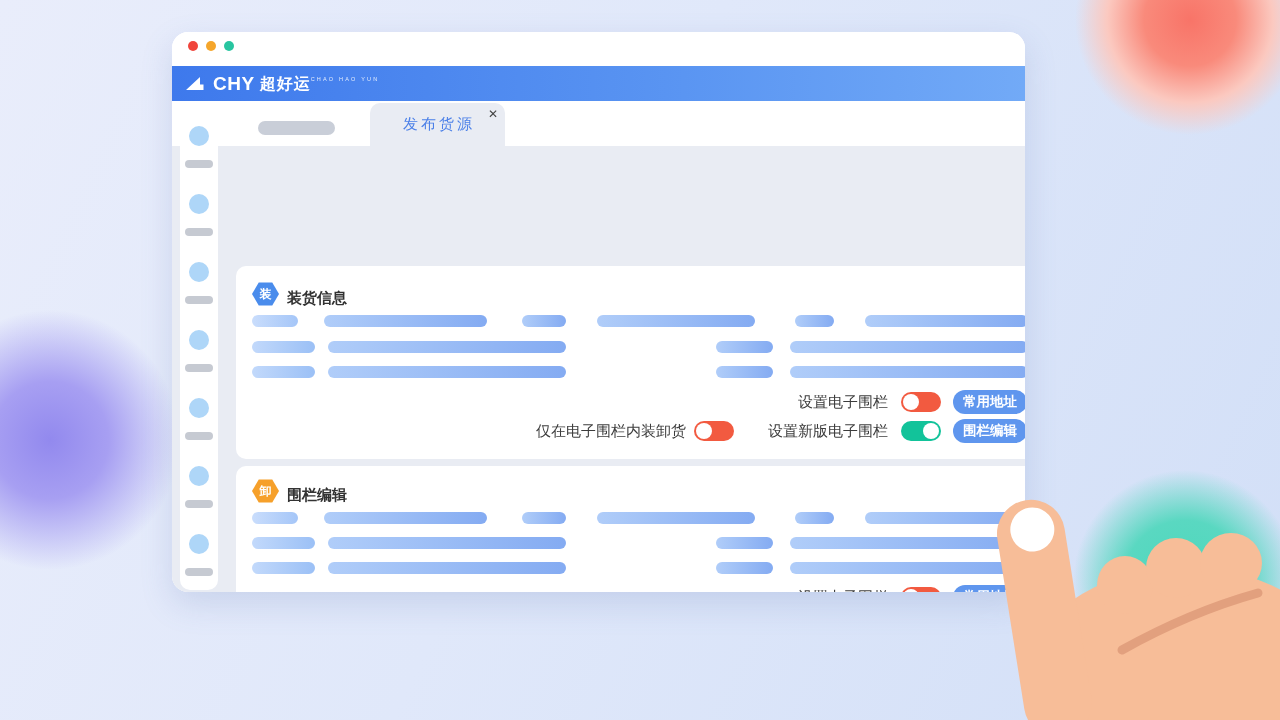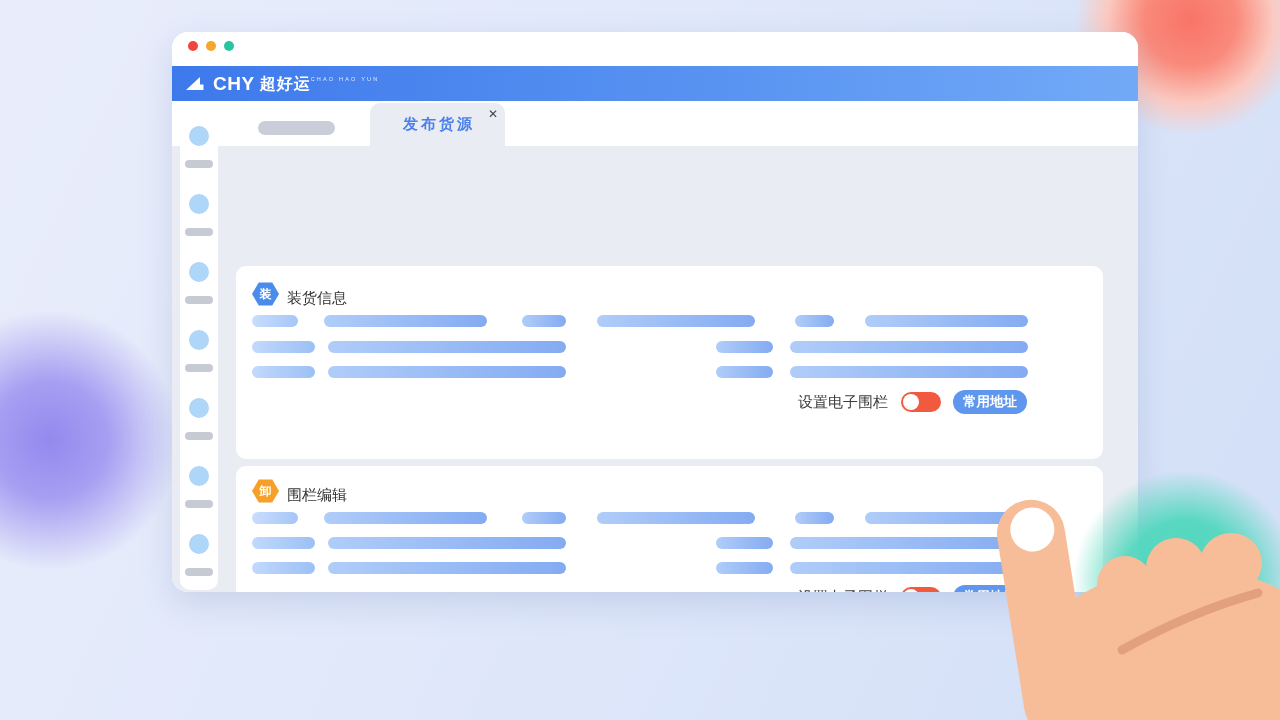--- a/index.html
+++ b/index.html
@@ -6,56 +6,56 @@
   body{font-family:"Liberation Sans","DejaVu Sans",sans-serif;}
   .stage{position:relative;width:1280px;height:720px;overflow:hidden;
     background:linear-gradient(115deg,#e9edfb 0%,#e0e8fa 45%,#d2dff7 100%);}
   .blob{position:absolute;border-radius:50%;pointer-events:none;}
   .blob-red{left:1075px;top:-95px;width:230px;height:230px;
     background:radial-gradient(closest-side,#f87468 0%,#f98a7b 40%,#fbc9c0 72%,rgba(251,221,216,0) 100%);}
   .blob-purple{left:-80px;top:310px;width:260px;height:260px;
     background:radial-gradient(closest-side,#9289ee 0%,#a79ff2 45%,rgba(222,223,250,0) 100%);}
 
   
-  .win{position:absolute;left:172px;top:32px;width:966px;height:560px;background:#fff;
+  .win{position:absolute;left:172px;top:32px;width:853px;height:560px;background:#fff;
     border-radius:16px;box-shadow:0 12px 32px rgba(96,118,180,.20);overflow:hidden;}
   .topbar{position:relative;height:34px;background:#fff;}
   .dots{position:absolute;left:16px;top:9px;display:flex;gap:8px;}
   .dot{width:10px;height:10px;border-radius:50%;}
   .appbar{position:relative;height:35px;background:linear-gradient(90deg,#3e79ec 0%,#5a95f2 60%,#72aaf7 100%);
     display:flex;align-items:center;padding-left:14px;box-sizing:border-box;color:#fff;}
   .logo{display:flex;align-items:center;gap:5px;}
   .logo-abbr{font-size:19px;font-weight:bold;letter-spacing:.5px;}
   .logo-stack{display:flex;line-height:1;}
   .logo-cn{font-size:16px;font-weight:bold;letter-spacing:1px;}
   .logo-py{font-size:5.5px;letter-spacing:2.2px;opacity:.85;margin-top:1px;}
   .tabbar{position:relative;height:45px;background:#fff;}
   .tab-ph{position:absolute;left:86px;top:20px;width:77px;height:14px;border-radius:7px;background:#c9ced8;}
   .tab{position:absolute;left:198px;top:2px;width:135px;height:43px;background:#e9ecf3;
     border-radius:10px 10px 0 0;display:flex;align-items:center;justify-content:center;}
-  .tab-label{color:#4c80e8;font-size:15px;font-weight:bold;letter-spacing:3px;margin-left:3px;}
+  .tab-label{color:#4c80e8;font-size:15px;font-weight:normal;letter-spacing:3px;margin-left:3px;}
   .tab-close{position:absolute;top:5px;right:7px;font-size:12px;color:#444;line-height:12px;cursor:default;}
   .content{position:absolute;left:0;right:0;top:114px;bottom:0;background:#e9ecf3;}
   .sidebar{position:absolute;left:8px;top:80px;width:38px;height:478px;background:#fff;border-radius:10px;
     z-index:2;display:flex;flex-direction:column;align-items:center;padding-top:14px;box-sizing:border-box;}
   .sb-item{display:flex;flex-direction:column;align-items:center;margin-bottom:26px;}
   .sb-circle{width:20px;height:20px;border-radius:50%;background:#aed6f8;}
   .sb-bar{width:28px;height:8px;border-radius:4px;background:#c6cad2;margin-top:14px;}
 
   
   .card{position:absolute;left:64px;width:867px;background:#fff;border-radius:10px;}
   .card1{top:120px;height:193px;}
   .card2{top:320px;height:233px;}
   .sec-head{position:absolute;left:16px;display:flex;align-items:center;gap:8px;}
   .badge{width:27px;height:24px;display:flex;align-items:center;justify-content:center;
     color:#fff;font-size:12px;font-weight:bold;
     clip-path:polygon(25% 2%,75% 2%,100% 50%,75% 98%,25% 98%,0% 50%);}
   .badge-load{background:#4a8cec;}
   .badge-unload{background:#f6a02a;}
-  .sec-title{font-size:15px;font-weight:normal;color:#333;margin-top:9px;}
+  .sec-title{font-size:15px;font-weight:bold;color:#333;margin-top:9px;}
   .skelrow{position:absolute;left:16px;right:16px;height:12px;}
   .skelrow i{position:absolute;top:0;height:12px;border-radius:6px;
     background:linear-gradient(90deg,#b0cdf9,#84abf2);}
   .trow{position:absolute;right:76px;height:24px;display:flex;align-items:center;}
   .tlabel{font-size:15px;color:#3c3c3c;white-space:nowrap;}
   .toggle{width:40px;height:20px;border-radius:10px;position:relative;display:inline-block;flex:0 0 auto;}
   .toggle .knob{position:absolute;top:2px;width:16px;height:16px;border-radius:50%;background:#fff;}
   .tg-red{background:#f25a40;}
   .tg-red .knob{left:2px;}
   .tg-green{background:#12c39a;}
@@ -130,20 +130,31 @@
           <i style="left:76px;width:238px"></i>
           <i style="left:464px;width:57px"></i>
           <i style="left:538px;width:238px"></i>
         </div>
         <div class="trow" style="top:124px">
           <span class="tlabel">设置电子围栏</span>
           <span class="toggle tg-red gap13">
               <span class="knob"></span>
             </span>
           <button class="pill-btn gap12">常用地址</button>
+        </div>
+        <div class="trow" style="top:153px">
+          <span class="tlabel">仅在电子围栏内装卸货</span>
+          <span class="toggle tg-red gap8">
+              <span class="knob"></span>
+            </span>
+          <span class="tlabel gap34">设置新版电子围栏</span>
+          <span class="toggle tg-green gap13">
+              <span class="knob"></span>
+            </span>
+          <button class="pill-btn gap12">围栏编辑</button>
         </div>
       </div>
 
       <div class="card card2">
         <div class="sec-head" style="top:11px">
           <span class="badge badge-unload">卸</span>
           <span class="sec-title">围栏编辑</span>
         </div>
         <div class="skelrow" style="top:46px">
           <i style="left:0;width:46px;background:linear-gradient(90deg,#c9ddfc,#a5c6f8)"></i>

